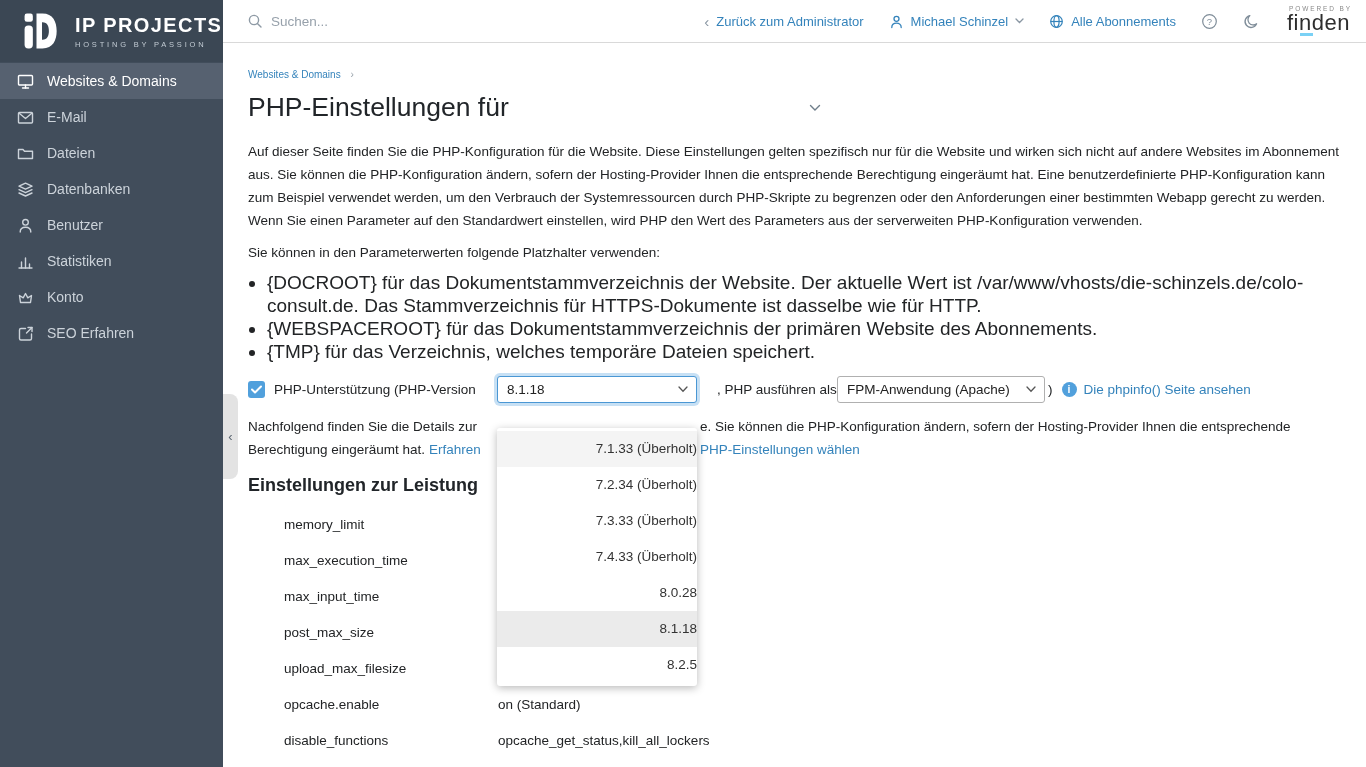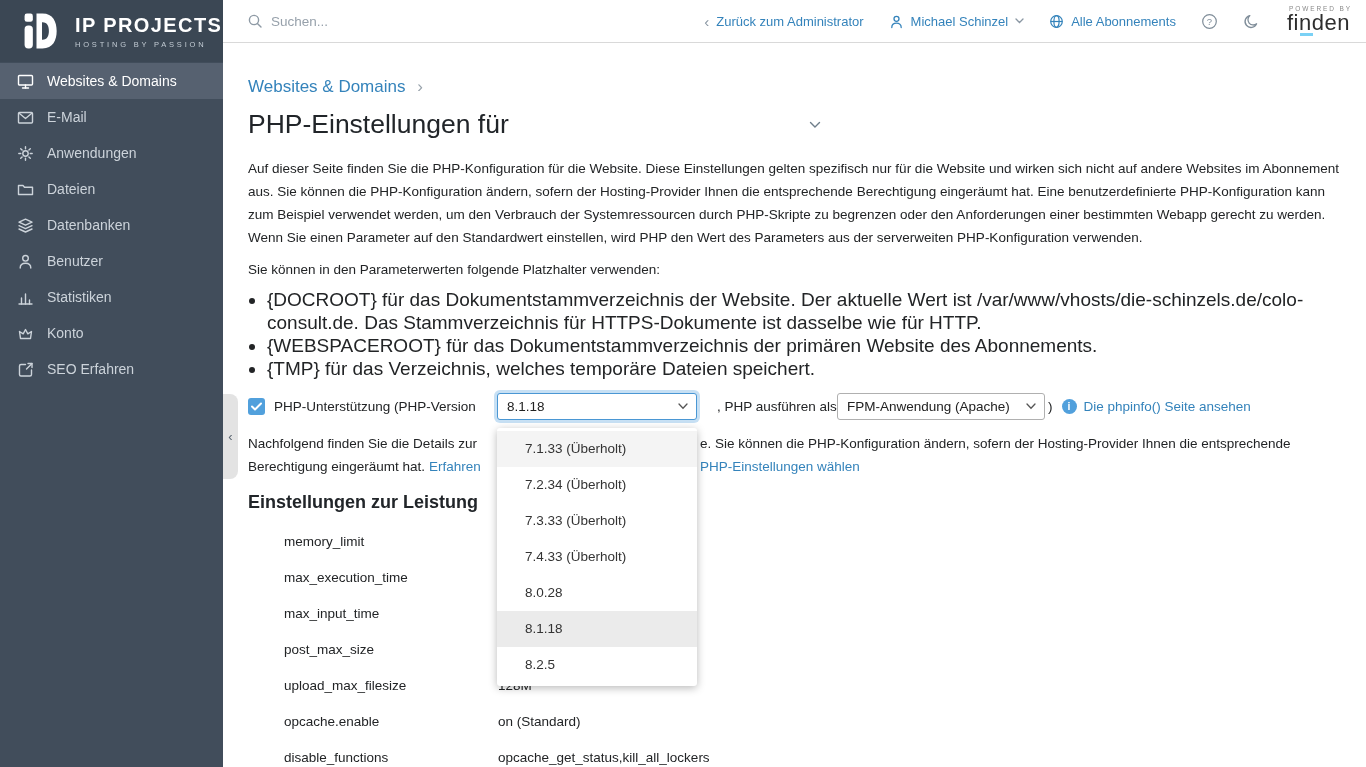--- a/index.html
+++ b/index.html
@@ -26,21 +26,21 @@
   .tb-link { display:flex; align-items:center; gap:7px; color:#3483bb; font-size:13px; cursor:pointer; white-space:nowrap; }
   .tb-chevron { color:#8a97a3; font-size:15px; line-height:1; }
   .icon-btn { color:#7f8d99; display:flex; cursor:pointer; }
   .plesk { margin-left:2px; cursor:pointer; }
   .plesk .pb { font-size:6.5px; letter-spacing:1.9px; color:#8a8a8a; margin-left:2px; }
   .plesk .pl { font-size:22px; color:#2e2e2e; line-height:21px; letter-spacing:.5px; }
   .plesk .underline { width:13px; height:3px; background:#7ad1f5; margin:0 0 1px 13px; }
 
   
   .content { position:absolute; left:223px; top:43px; right:0; bottom:0; padding:0 26px 0 25px; overflow:hidden; background:#fff; }
-  .breadcrumb { margin-top:34px; font-size:17px; }
+  .breadcrumb { margin-top:26px; font-size:10px; }
   .breadcrumb a { color:#3483bb; text-decoration:none; cursor:pointer; }
   .breadcrumb .sep { color:#99a3ac; margin-left:7px; }
   h1.page-title { margin-top:12px; font-size:26.5px; font-weight:400; color:#212529; display:flex; align-items:center; }
   .domain-gap { display:inline-block; width:300px; }
   .title-chev { color:#6f7e8a; display:flex; cursor:pointer; }
 
   .p1 { margin-top:17px; font-size:13.5px; line-height:23px; }
   .p2 { margin-top:9px; font-size:13.5px; line-height:23px; }
   ul.placeholders { margin-top:7px; padding-left:19px; font-size:19px; line-height:23px; list-style:disc outside; }
 
@@ -68,21 +68,21 @@
   .settings { margin-top:10px; }
   .setting-row { display:flex; height:36px; align-items:center; font-size:13.5px; }
   .s-name { width:214px; flex:none;margin-left:36px; }
 
   
   .collapse-handle { position:absolute; left:223px; top:394px; width:15px; height:85px; background:#e3e3e3;
                      border-radius:0 8px 8px 0; display:flex; align-items:center; justify-content:center;
                      color:#5a6570; font-size:13px; cursor:pointer; z-index:7; }
   .dd-panel { position:absolute; left:497px; top:428px; width:200px; background:#fff; border-radius:3px;
               box-shadow:0 2px 9px rgba(0,0,0,.28); z-index:20; padding:3px 0; }
-  .dd-option { height:36px; line-height:36px; padding-left:28px; font-size:13.5px; color:#333; cursor:pointer; }
+  .dd-option { height:36px; line-height:36px; padding-left:16px; font-size:13.5px; color:#333; cursor:pointer;text-align:right; }
   .dd-option.hovered { background:#f4f4f4; }
   .dd-option.selected { background:#ebebeb; }
 
   svg { display:block; }
 </style>
 </head>
 <body>
 
 <aside class="sidebar">
   <div class="logo-block">
@@ -110,29 +110,20 @@
       <span class="nav-label">Websites &amp; Domains</span>
     </div>
     <div class="nav-item">
       <span class="nav-icon">
         <svg width="17" height="17" viewBox="0 0 17 17" fill="none" stroke="currentColor" stroke-width="1.4" stroke-linecap="round" stroke-linejoin="round">
           <rect x="1.5" y="3.5" width="14" height="10.5" rx="1"></rect>
             <polyline points="2.5,4.5 8.5,9.5 14.5,4.5"></polyline>
           </svg>
       </span>
       <span class="nav-label">E-Mail</span>
-    </div>
-    <div class="nav-item">
-      <span class="nav-icon">
-        <svg width="17" height="17" viewBox="0 0 17 17" fill="none" stroke="currentColor" stroke-width="1.4" stroke-linecap="round" stroke-linejoin="round">
-          <circle cx="8.5" cy="8.5" r="2.7"></circle>
-          <path d="M8.5 1.8 v2 M8.5 13.2 v2 M1.8 8.5 h2 M13.2 8.5 h2 M3.7 3.7 l1.4 1.4 M11.9 11.9 l1.4 1.4 M13.3 3.7 l-1.4 1.4 M5.1 11.9 l-1.4 1.4"></path>
-          </svg>
-      </span>
-      <span class="nav-label">Anwendungen</span>
     </div>
     <div class="nav-item">
       <span class="nav-icon">
         <svg width="17" height="17" viewBox="0 0 17 17" fill="none" stroke="currentColor" stroke-width="1.4" stroke-linecap="round" stroke-linejoin="round">
           <path d="M1.5 13.5 V4.5 h4.5 l1.5 1.8 h8 v7.2 z"></path>
           </svg>
       </span>
       <span class="nav-label">Dateien</span>
     </div>
     <div class="nav-item">

